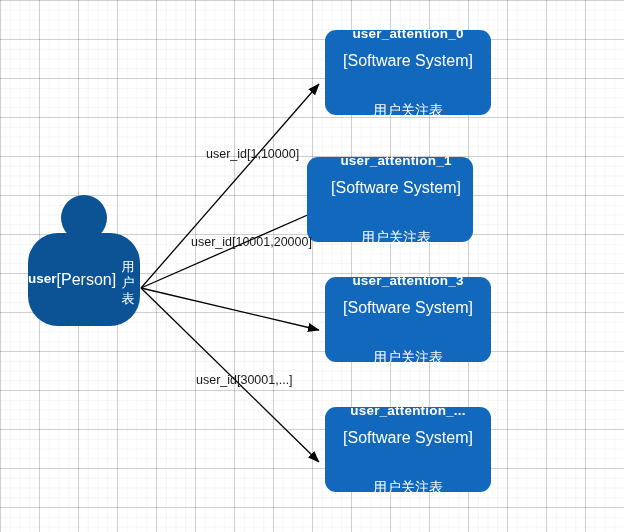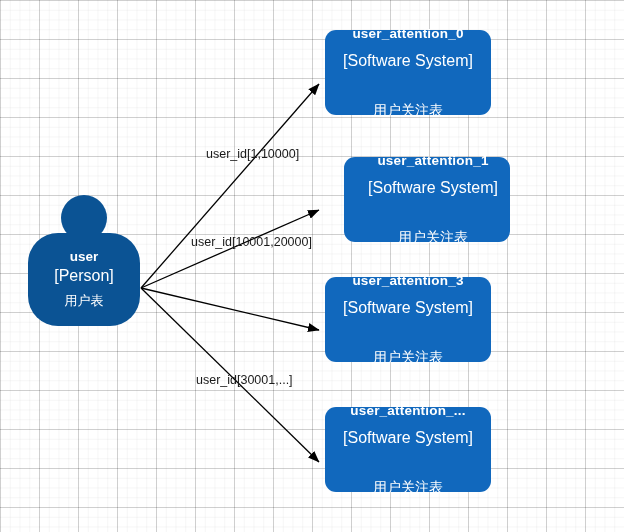--- a/index.html
+++ b/index.html
@@ -93,21 +93,21 @@
     border-radius: 30px;
     background: #0b5394;
   }
   .person-label {
     position: absolute;
     left: 0px;
     top: 38px;
     width: 112px;
     height: 93px;
     display: flex;
-    flex-direction: column;
+    flex-direction: row;
     align-items: center;
     justify-content: center;
     color: #ffffff;
     text-align: center;
   }
   .person-name {
     font-size: 13.5px;
     font-weight: bold;
     line-height: 1.25;
   }
@@ -155,21 +155,21 @@
       <div class="person-desc">用户表</div>
     </div>
   </div>
 
   <div class="sys-box" style="left:325px; top:30px;">
     <div class="sys-name">user_attention_0</div>
     <div class="sys-type">[Software System]</div>
     <div class="sys-desc">用户关注表</div>
   </div>
 
-  <div class="sys-box" style="left:344px; top:157px;padding-left:12px;">
+  <div class="sys-box" style="left:307px; top:157px;padding-left:12px;">
     <div class="sys-name">user_attention_1</div>
     <div class="sys-type">[Software System]</div>
     <div class="sys-desc">用户关注表</div>
   </div>
 
   <div class="sys-box" style="left:325px; top:277px;">
     <div class="sys-name">user_attention_3</div>
     <div class="sys-type">[Software System]</div>
     <div class="sys-desc">用户关注表</div>
   </div>

